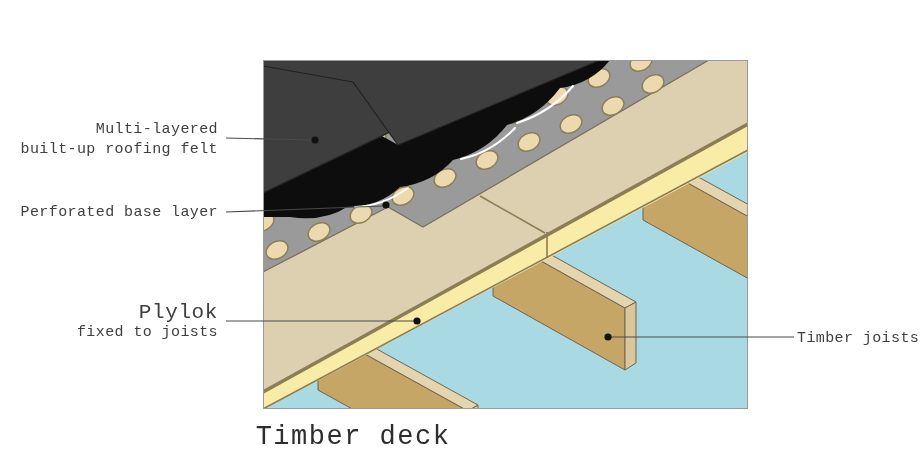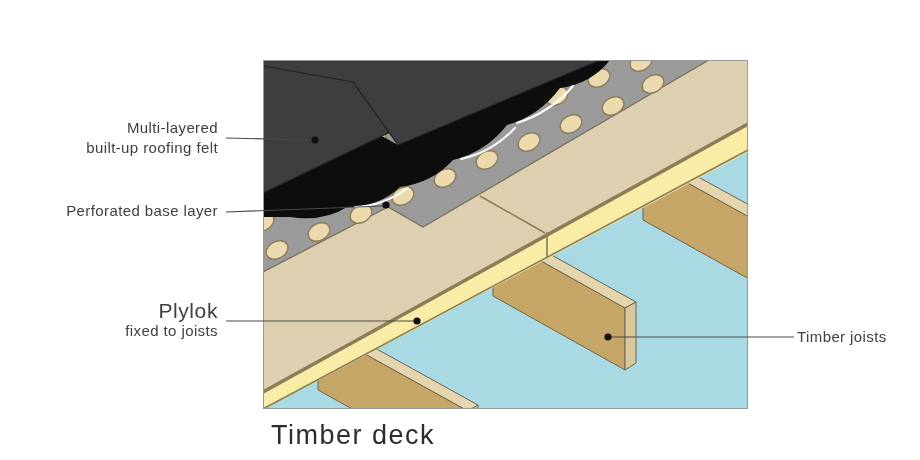--- a/index.html
+++ b/index.html
@@ -1,17 +1,17 @@
 <!DOCTYPE html>
 <html><head>
 <meta charset="utf-8">
 <style>
   html,body{margin:0;padding:0;background:#ffffff;}
   .stage{position:relative;width:920px;height:460px;background:#ffffff;overflow:hidden;
-         font-family:Liberation Sans, sans-serif;}
+         font-family:Liberation Mono, monospace;}
   svg{position:absolute;left:0;top:0;}
   .lbl{fill:#3f3f3f;font-size:15px;letter-spacing:.4px;}
   .lbl-big{fill:#3f3f3f;font-size:21px;letter-spacing:.6px;}
   .ttl{fill:#2d2d2d;font-size:27px;letter-spacing:1.5px;}
   .leader{stroke:#4a4a4a;stroke-width:1.1;fill:none;}
   .dot{fill:#111111;}
   .hole{fill:#ecd9ae;stroke:#8a7d5a;stroke-width:1.4;}
   .seam{stroke:#8b7d55;stroke-width:1.6;fill:none;}
   .felt-edge{stroke:#222222;stroke-width:1.2;}
   .joist-stroke{stroke:#6e6550;stroke-width:1;}

